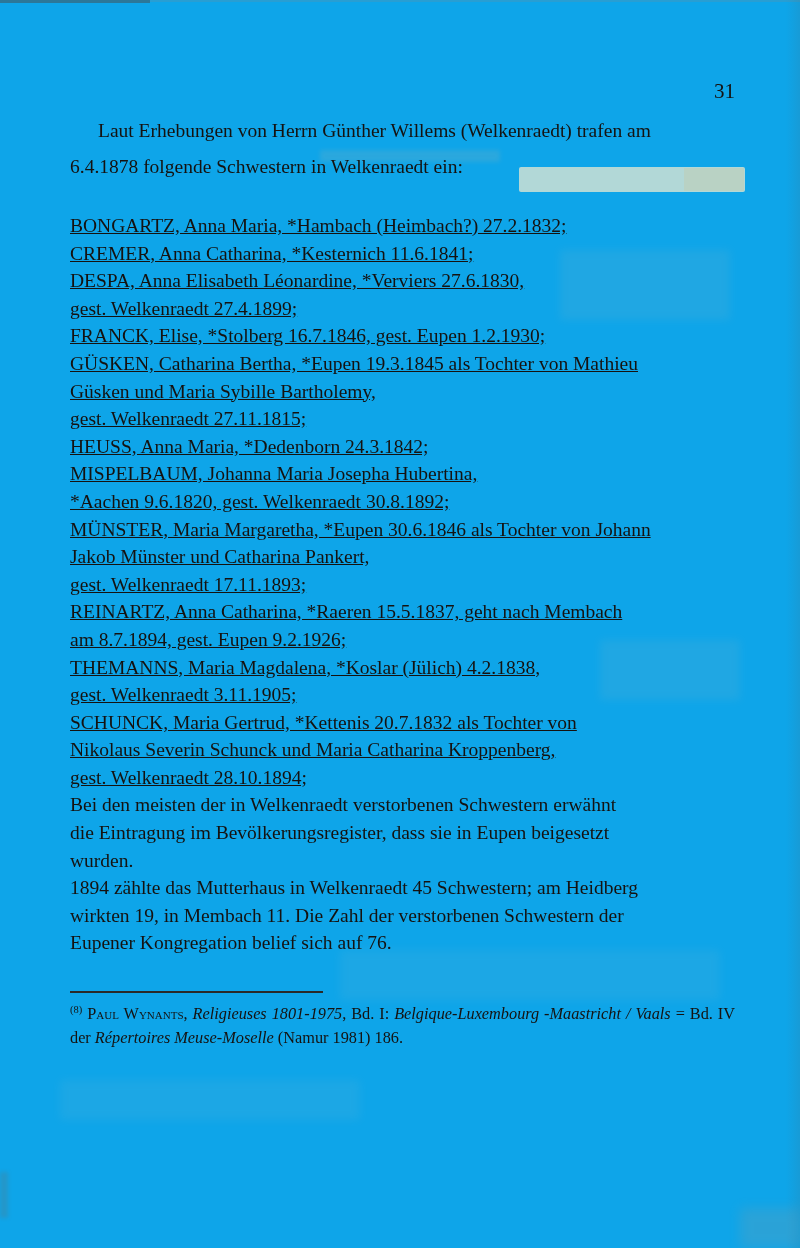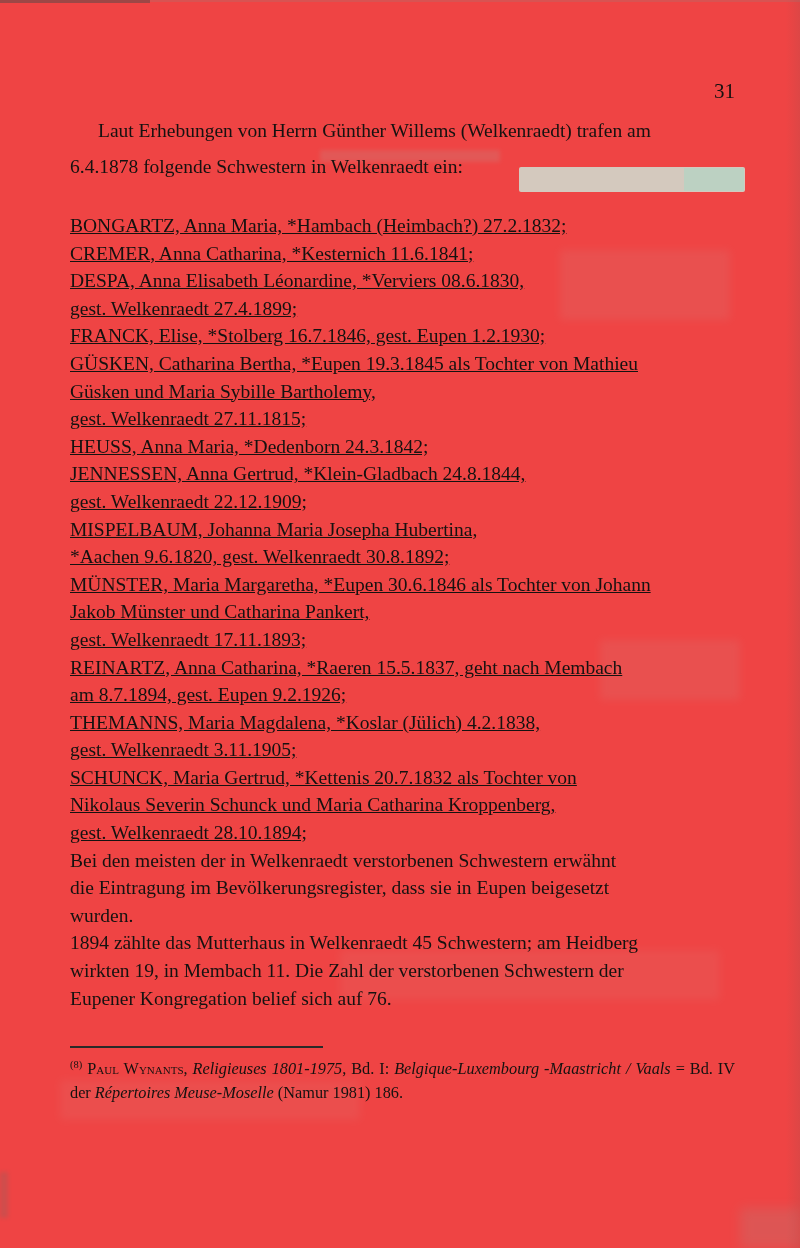--- a/index.html
+++ b/index.html
@@ -1,20 +1,20 @@
 <!DOCTYPE html>
 <html><head>
 <meta charset="utf-8">
 <style>
   html,body{margin:0;padding:0;}
   body{width:800px;background:#e8e6e0;}
   .page{
     position:relative;
     width:800px;height:1248px;
-    background:#ef4444;
+    background:#0ea5e9;
     font-family:"Liberation Serif", serif;
     color:#151210;
     overflow:hidden;
   }
   .content{position:relative;padding:0 65px 0 70px;z-index:2;}
   .pagenum{margin:78px 0 0;text-align:right;font-size:21px;line-height:27px;}
   .intro{
     margin:8px 0 0;font-size:19.5px;line-height:36px;
     text-indent:28px;white-space:pre-wrap;
   }
@@ -70,29 +70,27 @@
   <div class="content">
 
     <div class="pagenum">31</div>
 
     <p class="intro">Laut Erhebungen von Herrn Günther Willems (Welkenraedt) trafen am
 6.4.1878 folgende Schwestern in Welkenraedt ein:</p>
 
     <div class="entries">
       <p class="entry">BONGARTZ, Anna Maria, *Hambach (Heimbach?) 27.2.1832;</p>
       <p class="entry">CREMER, Anna Catharina, *Kesternich 11.6.1841;</p>
-      <p class="entry">DESPA, Anna Elisabeth Léonardine, *Verviers 08.6.1830,
+      <p class="entry">DESPA, Anna Elisabeth Léonardine, *Verviers 27.6.1830,
 gest. Welkenraedt 27.4.1899;</p>
       <p class="entry">FRANCK, Elise, *Stolberg 16.7.1846, gest. Eupen 1.2.1930;</p>
       <p class="entry">GÜSKEN, Catharina Bertha, *Eupen 19.3.1845 als Tochter von Mathieu
 Güsken und Maria Sybille Bartholemy,
 gest. Welkenraedt 27.11.1815;</p>
       <p class="entry">HEUSS, Anna Maria, *Dedenborn 24.3.1842;</p>
-      <p class="entry">JENNESSEN, Anna Gertrud, *Klein-Gladbach 24.8.1844,
-gest. Welkenraedt 22.12.1909;</p>
       <p class="entry">MISPELBAUM, Johanna Maria Josepha Hubertina,
 *Aachen 9.6.1820, gest. Welkenraedt 30.8.1892;</p>
       <p class="entry">MÜNSTER, Maria Margaretha, *Eupen 30.6.1846 als Tochter von Johann
 Jakob Münster und Catharina Pankert,
 gest. Welkenraedt 17.11.1893;</p>
       <p class="entry">REINARTZ, Anna Catharina, *Raeren 15.5.1837, geht nach Membach
 am 8.7.1894, gest. Eupen 9.2.1926;</p>
       <p class="entry">THEMANNS, Maria Magdalena, *Koslar (Jülich) 4.2.1838,
 gest. Welkenraedt 3.11.1905;</p>
       <p class="entry">SCHUNCK, Maria Gertrud, *Kettenis 20.7.1832 als Tochter von

